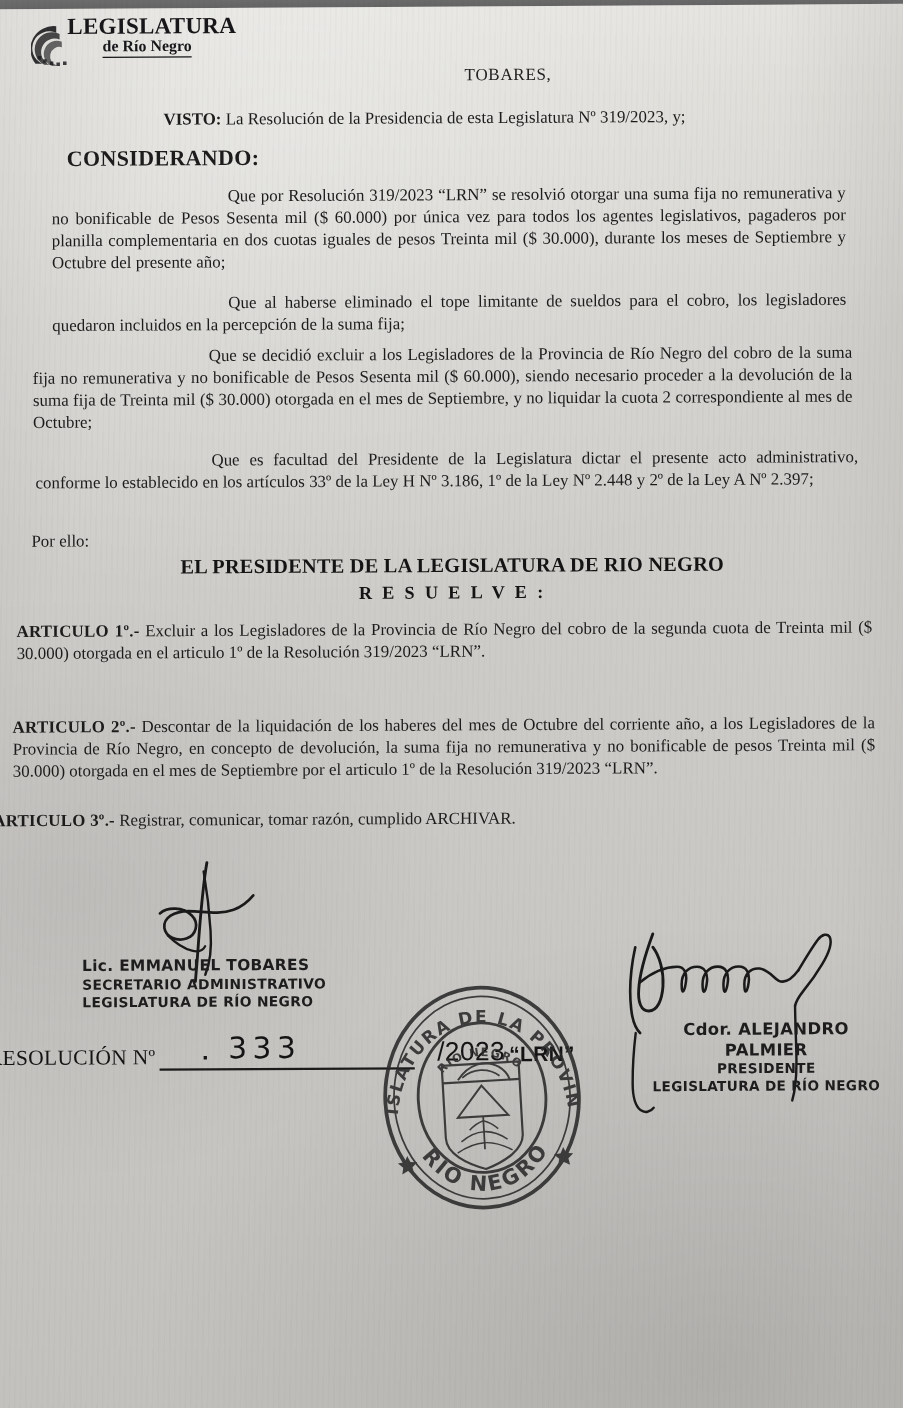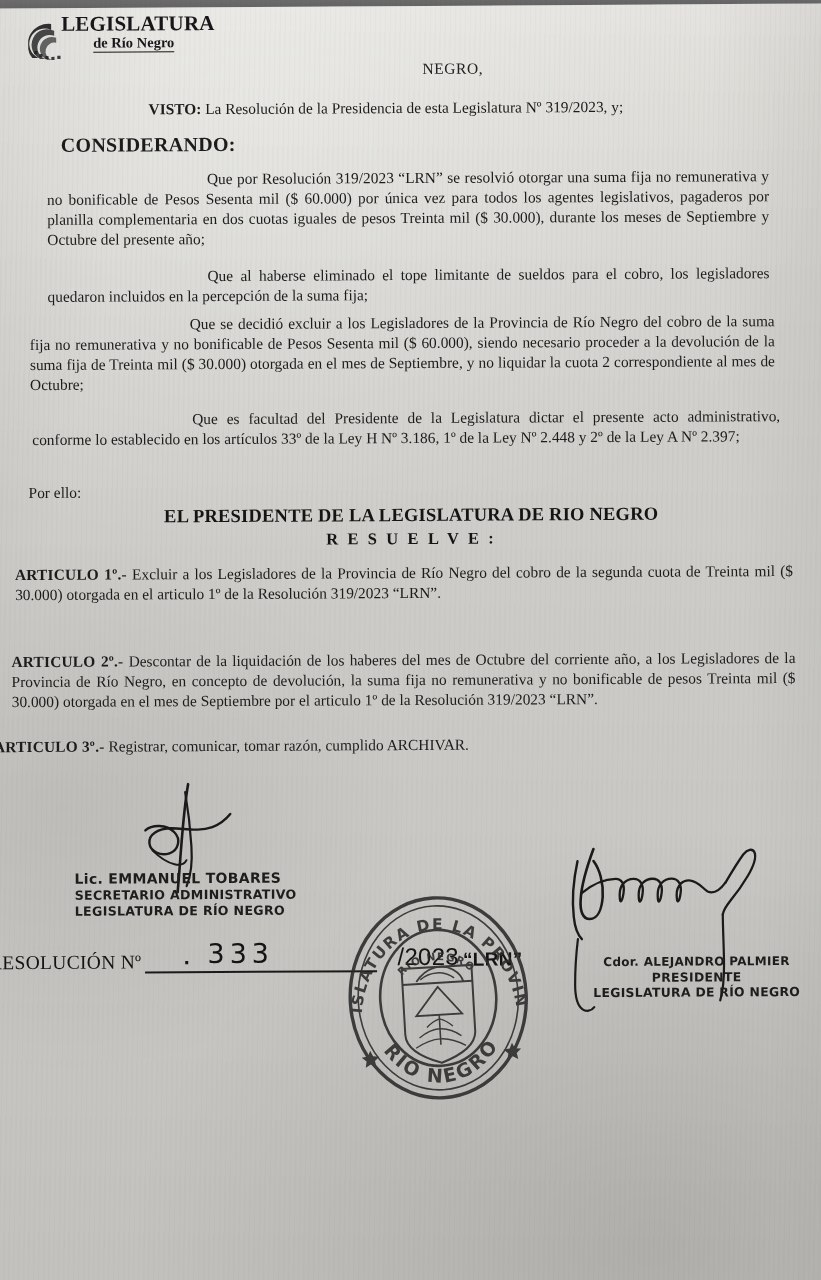--- a/index.html
+++ b/index.html
@@ -205,21 +205,21 @@
   #stamp-left .r2,
   #stamp-left .r3 { font-weight: 700; }
   #stamp-right {
     left: 586px;
     top: 928px;
     font-size: 12.4px;
     font-weight: 700;
     text-align: center;
     width: 215px;
   }
-  #stamp-right .n { font-size: 12px; margin-top: 28px; }
+  #stamp-right .n { font-size: 15px; }
 
   
   #resnum {
     position: absolute;
     left: -14px;
     top: 940px;
     display: flex;
     align-items: flex-end;
     font-family: "Liberation Serif", serif;
     font-size: 20px;
@@ -306,21 +306,21 @@
           <rect x="29" y="38" width="3.2" height="3.2"></rect>
         </g>
       </svg>
       <div class="wordmark">
         <div class="l1">LEGISLATURA</div>
         <div class="l2">de Río Negro</div>
       </div>
     </div>
 
     <div id="dateline">
-      <span class="city">NEGRO,</span>
+      <span class="city">TOBARES,</span>
     </div>
 
     <div class="blk" id="visto">
       <span class="bold">VISTO:</span><span> La Resolución de la Presidencia de esta Legislatura Nº 319/2023, y;</span>
     </div>
 
     <div class="blk" id="consid">CONSIDERANDO:</div>
 
     <div class="blk ind" id="p1">Que por Resolución 319/2023 “LRN” se resolvió otorgar una suma fija no remunerativa y no bonificable de Pesos Sesenta mil ($ 60.000) por única vez para todos los agentes legislativos, pagaderos por planilla complementaria en dos cuotas iguales de pesos Treinta mil ($ 30.000), durante los meses de Septiembre y Octubre del presente año;</div>
     <div class="blk ind" id="p2">Que al haberse eliminado el tope limitante de sueldos para el cobro, los legisladores quedaron incluidos en la percepción de la suma fija;</div>

